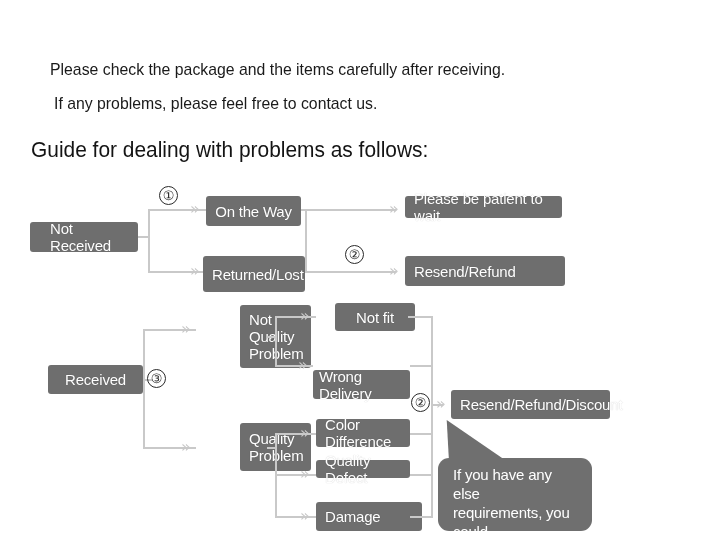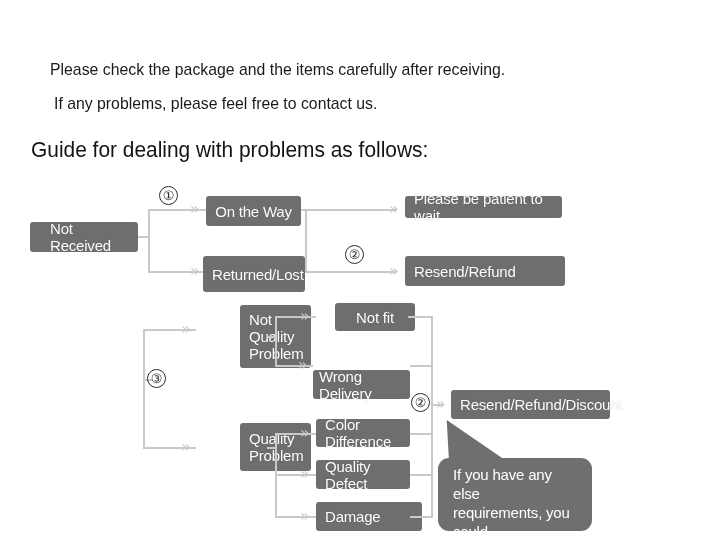--- a/index.html
+++ b/index.html
@@ -172,20 +172,21 @@
   <div class="circnum" style="left:159px; top:186px;">①</div>
   <div class="circnum" style="left:345px; top:245px;">②</div>
 
   <div class="ln h" style="left:143px; top:379px; width:10px;"></div>
   <div class="ln v" style="left:143px; top:330px; height:118px;"></div>
   <div class="ln h" style="left:143px; top:329px; width:53px;"></div>
   <div class="ln h" style="left:143px; top:447px; width:53px;"></div>
   <div class="chev" style="left:181px; top:321px;">»</div>
   <div class="chev" style="left:181px; top:439px;">»</div>
 
+  <div class="node center" style="left:48px; top:365px; width:95px; height:29px;">Received</div>
 
   <div class="circnum" style="left:147px; top:369px;">③</div>
 
   <div class="node multi" style="left:196px; top:305px; width:71px; height:63px;">Not
 Quality
 Problem</div>
 
   <div class="node multi" style="left:196px; top:423px; width:71px; height:48px;">Quality
 Problem</div>
 
@@ -204,21 +205,21 @@
   <div class="ln v" style="left:275px; top:434px; height:83px;"></div>
   <div class="ln h" style="left:275px; top:433px; width:41px;"></div>
   <div class="ln h" style="left:275px; top:474px; width:41px;"></div>
   <div class="ln h" style="left:275px; top:516px; width:41px;"></div>
   <div class="chev" style="left:300px; top:425px;">»</div>
   <div class="chev" style="left:300px; top:466px;">»</div>
   <div class="chev" style="left:300px; top:508px;">»</div>
 
   <div class="node" style="left:316px; top:419px; width:94px; height:28px;">Color Difference</div>
 
-  <div class="node" style="left:316px; top:460px; width:94px; height:29px;">Quality Defect</div>
+  <div class="node" style="left:316px; top:460px; width:94px; height:18px;">Quality Defect</div>
 
   <div class="node" style="left:316px; top:502px; width:106px; height:29px;">Damage</div>
 
   <div class="ln h" style="left:408px; top:316px; width:24px;"></div>
   <div class="ln h" style="left:410px; top:365px; width:22px;"></div>
   <div class="ln h" style="left:410px; top:433px; width:22px;"></div>
   <div class="ln h" style="left:410px; top:474px; width:22px;"></div>
   <div class="ln h" style="left:410px; top:516px; width:22px;"></div>
   <div class="ln v" style="left:431px; top:316px; height:202px;"></div>
   <div class="ln h" style="left:431px; top:404px; width:12px;"></div>

